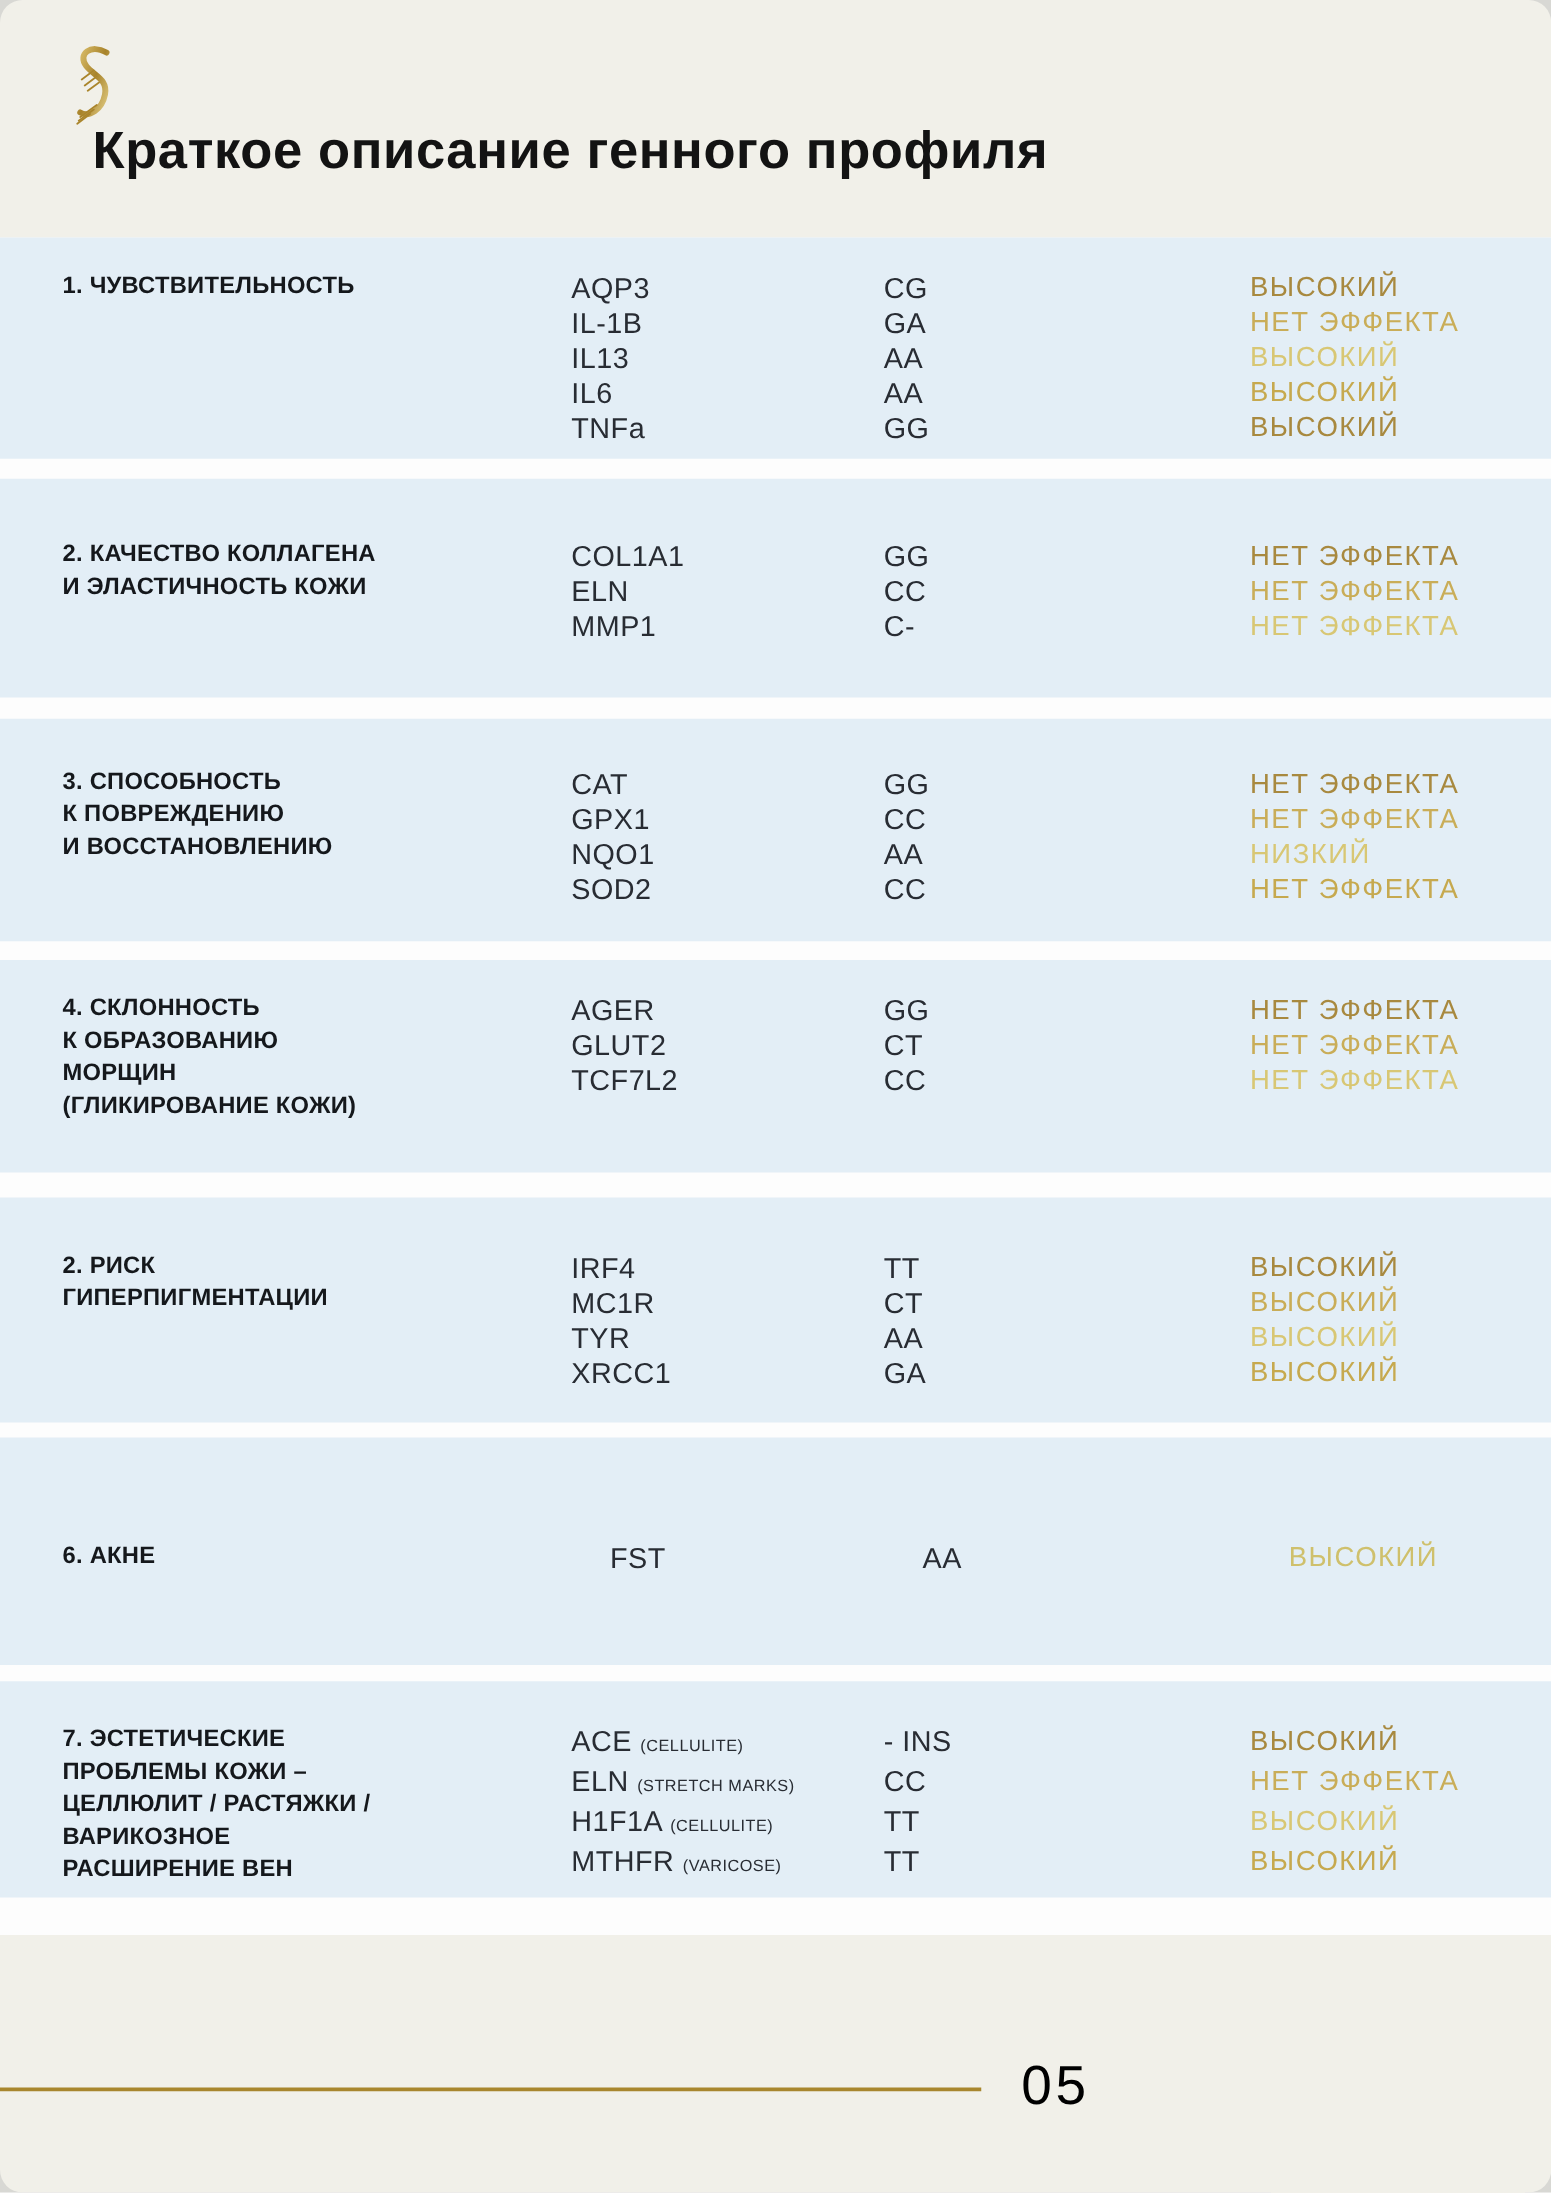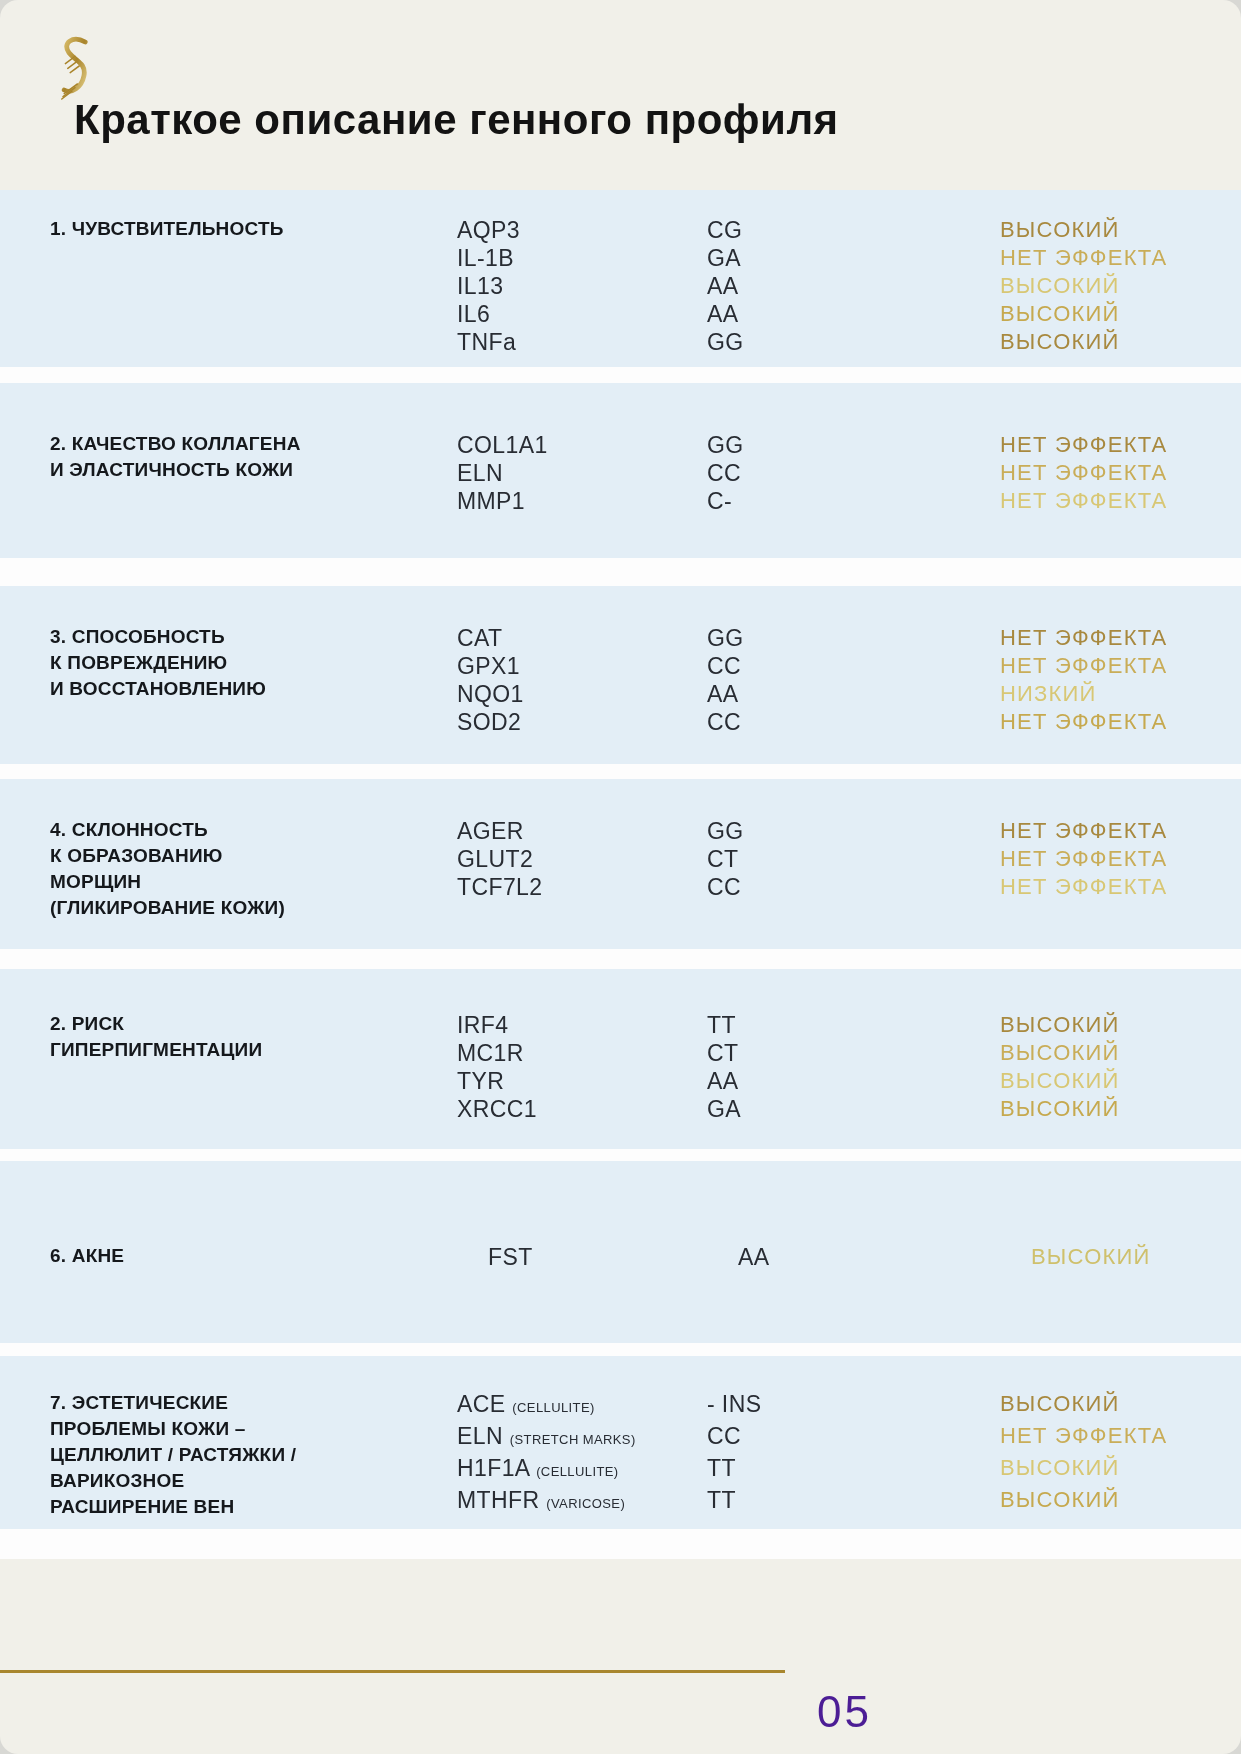--- a/index.html
+++ b/index.html
@@ -39,23 +39,23 @@
   }
   
   .band{
     display:grid;
     grid-template-columns:407px 1fr;
     background:#e3eef6;
     padding-left:50px;
     box-sizing:border-box;
   }
   .b1{height:177px;padding-top:26px;margin-bottom:16px;}
-  .b2{height:175px;padding-top:48px;margin-bottom:28px;}
+  .b2{height:175px;padding-top:48px;margin-bottom:17px;}
   .b3{height:178px;padding-top:38px;margin-bottom:15px;}
-  .b4{height:170px;padding-top:38px;margin-bottom:20px;}
+  .b4{height:170px;padding-top:26px;margin-bottom:20px;}
   .b5{height:180px;padding-top:42px;margin-bottom:12px;}
   .b6{height:182px;padding-top:82px;margin-bottom:13px;gap:31px;}
   .b7{height:173px;padding-top:34px;}
   .section-label{
     font-size:19px;font-weight:bold;color:#15181c;
     line-height:26px;letter-spacing:0.2px;
     white-space:pre-line;
     padding-right:30px;
   }
   .rows{display:flex;flex-direction:column;}
@@ -79,21 +79,21 @@
   .rows .row:nth-child(4n+3) .risk{color:#d8c774;}
   .rows .row:nth-child(4n)   .risk{color:#c6a94f;}
   .b6 .rows .row .risk{color:#cfc06c;}
   
   .footer-rule{
     position:absolute;left:0;top:1670px;
     width:785px;height:3px;background:#a8862e;
   }
   .page-number{
     position:absolute;left:817px;top:1644px;
-    font-size:44px;color:#4c1d95;letter-spacing:3px;margin-top:43px;
+    font-size:44px;color:#000000;letter-spacing:3px;
   }
 </style>
 </head>
 <body>
 
 <div class="page">
 
   <svg class="logo" viewBox="0 0 60 110" xmlns="http://www.w3.org/2000/svg">
     <defs>
       <linearGradient id="gold" x1="0" y1="0" x2="1" y2="1">

